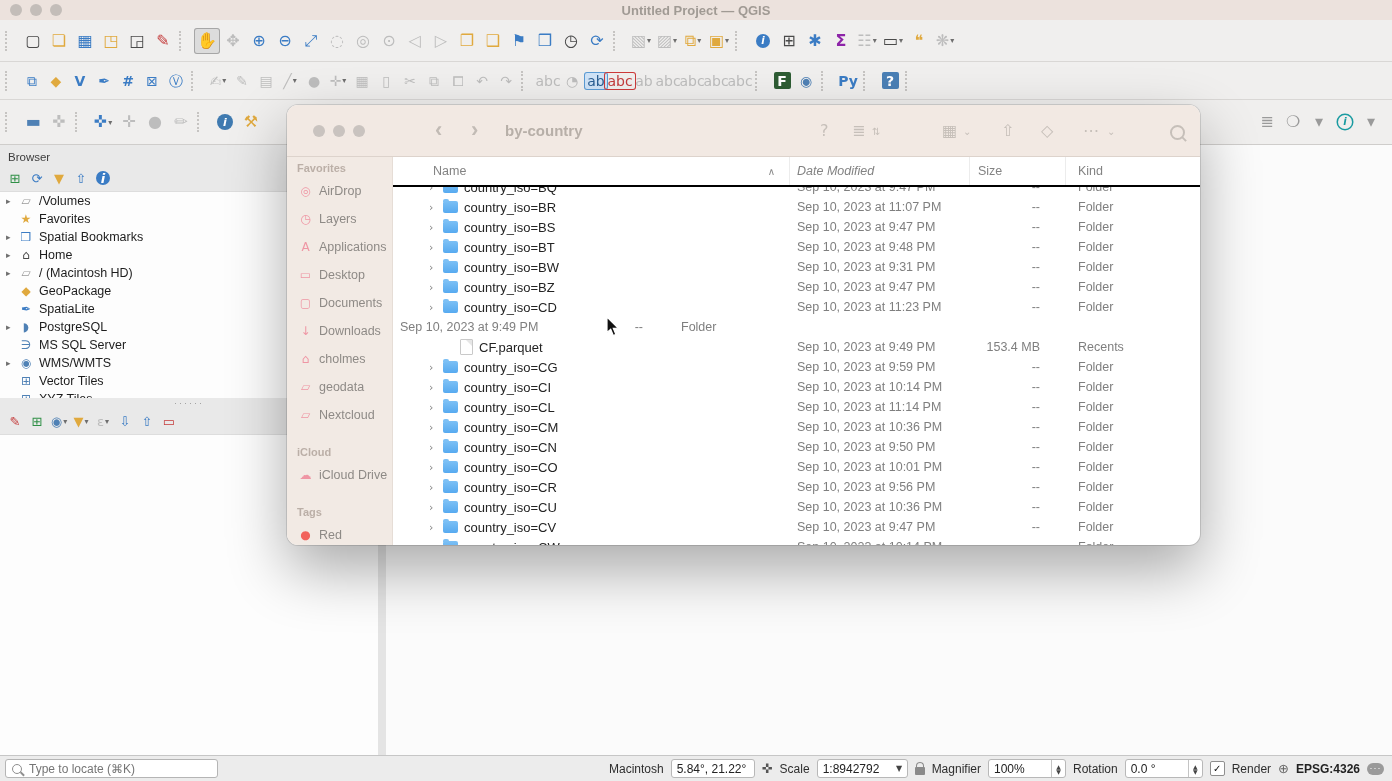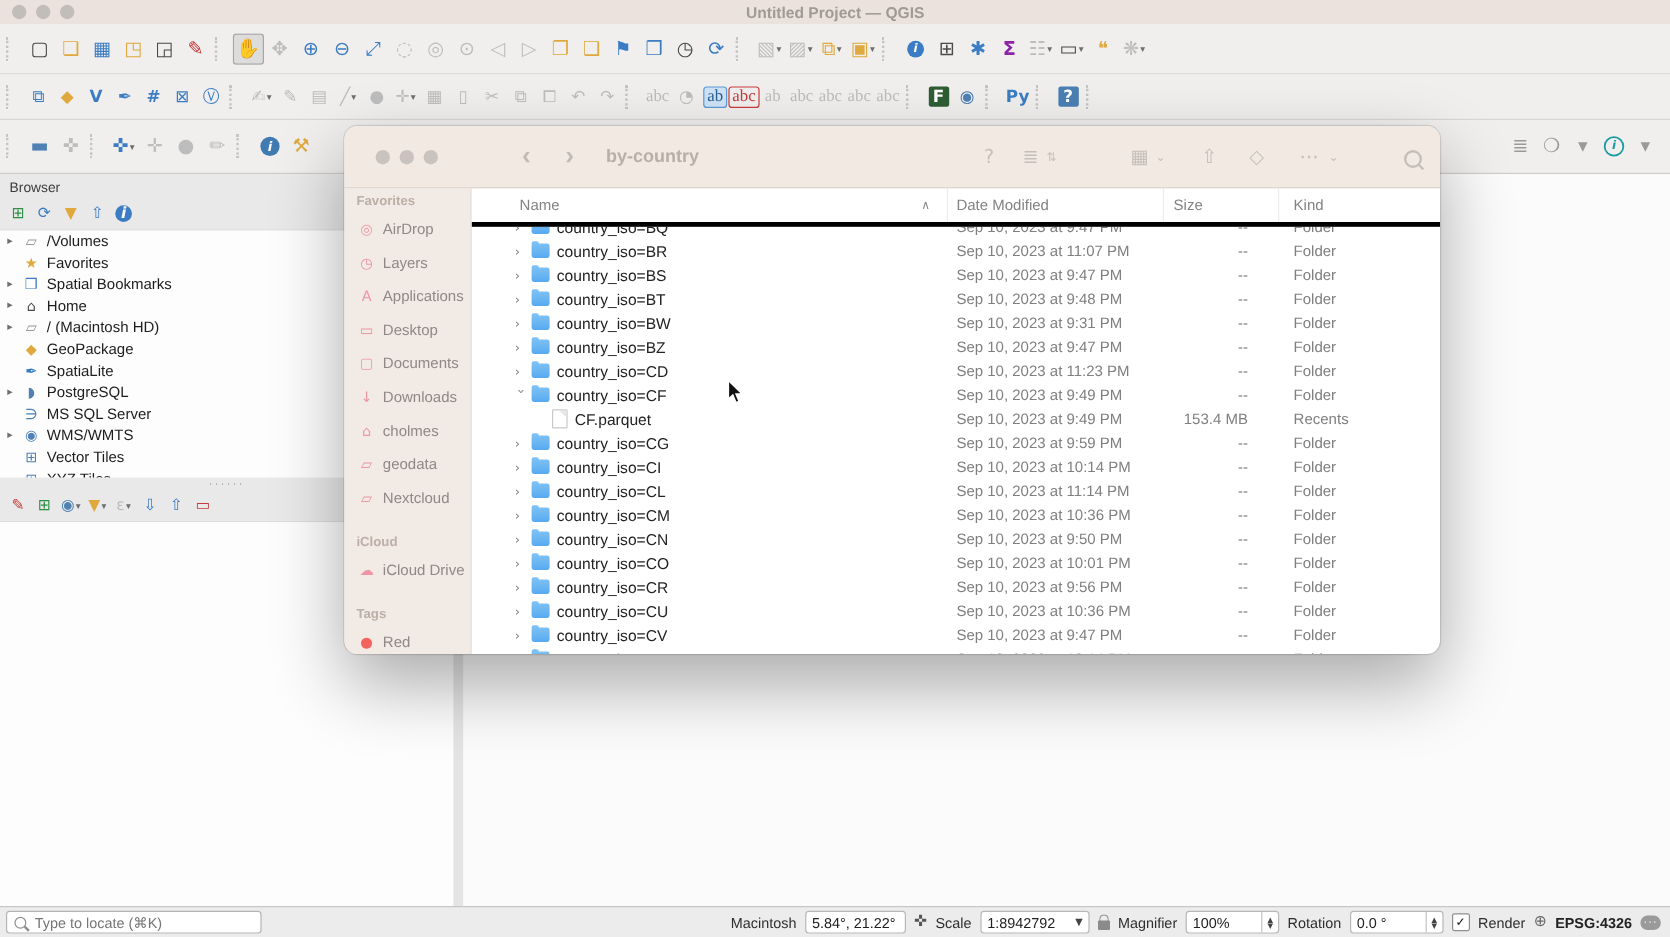--- a/index.html
+++ b/index.html
@@ -24,21 +24,21 @@
   .qicon .g{font-family:"DejaVu Sans",sans-serif;font-size:16px;line-height:1;}
   #tb2 .qicon .g{font-size:14px;}
   .qicon .caret{font-size:8px;color:#6e6e6e;margin-left:1px;font-family:"DejaVu Sans",sans-serif;}
   .qicon .caret:empty{display:none;}
   .sep{width:7px !important;height:20px !important;border-left:2px dotted #c6c4c2;margin:0 6px 0 3px;border-radius:0;}
   .t-blue{color:#3b7cc4;} .t-steel{color:#4f81b5;} .t-yellow{color:#e0a93e;}
   .t-gray{color:#9a9a9a;} .t-dark{color:#4a4a4a;} .t-red{color:#c43b3b;}
   .t-purple{color:#8d24a8;} .t-green{color:#2f8f46;}
   .dis{color:#bdbdbd;}
   .bold .g{font-weight:bold;}
-  .sm .g{font-size:9px;letter-spacing:0;font-family:Liberation Serif, serif;} .sm2 .g{font-size:11px;}
+  .sm .g{font-size:9px;letter-spacing:0;} .sm2 .g{font-size:11px;}
   .active{background:#dcdcdc;box-shadow:inset 0 0 0 1px #a6a6a6;}
   .hl .g{background:#cfe3f7;box-shadow:0 0 0 1px #5a9bd4;border-radius:2px;padding:1px 2px;color:#2a5f93;}
   .out .g{box-shadow:0 0 0 1px #cc3a3a;border-radius:2px;padding:1px 2px;}
   .badge-green .g{background:#2e5d34;color:#fff;font-weight:bold;font-size:12px;border-radius:2px;
      width:17px;height:17px;display:flex;align-items:center;justify-content:center;}
   .badge-blue .g{background:#4a7fb5;color:#fff;font-weight:bold;font-size:12px;border-radius:2px;
      width:17px;height:17px;display:flex;align-items:center;justify-content:center;}
   .badge-steel .g{background:#3f7ab0;color:#fff;font-weight:bold;font-style:italic;font-size:11px;border-radius:50%;
      width:16px;height:16px;display:flex;align-items:center;justify-content:center;}
   .ring-teal .g{color:#1a9ba1;box-shadow:0 0 0 1.5px #1a9ba1;border-radius:50%;width:14px;height:14px;
@@ -104,26 +104,26 @@
   #f-sidebar{position:absolute;left:0;top:52px;bottom:0;width:106px;background:#f2eae4;
     border-right:1px solid #e6ddd6;box-sizing:border-box;padding-top:2px;overflow:hidden;}
   .s-header{height:18px;line-height:18px;padding-left:10px;font-size:11px;font-weight:bold;color:#bbafa7;}
   .s-item{height:28px;display:flex;align-items:center;padding-left:10px;font-size:12.5px;color:#8e8a86;}
   .s-ico{width:17px;margin-right:5px;color:#f096a4;font-size:12px;text-align:center;flex:none;
     font-family:"DejaVu Sans",sans-serif;color:#ef96a4;}
   .tag-red{color:#f2635c !important;}
   .s-gap{height:14px;}
   
   #f-main{position:absolute;left:106px;top:52px;right:0;bottom:0;overflow:hidden;}
-  #f-header{position:relative;z-index:2;height:28px;background:#fff;border-bottom:4px solid #000000;
+  #f-header{position:relative;z-index:2;height:28px;background:#fff;border-bottom:2px solid #000000;
     display:flex;align-items:center;font-size:12.5px;color:#838383;text-align:center;}
   .hc{box-sizing:border-box;height:100%;display:flex;align-items:center;border-right:1px solid #ececec;}
   .hc-name{width:397px;padding-left:40px;}
   .hc-name .sortc{margin-left:auto;margin-right:14px;font-size:10px;color:#8a8a8a;font-family:"DejaVu Sans",sans-serif;}
-  .hc-date{width:180px;padding-left:7px;}
+  .hc-date{width:180px;padding-left:7px;font-style:italic;}
   .hc-size{width:96px;padding-left:8px;}
   .hc-kind{flex:1;padding-left:12px;border-right:none;}
   #f-rows{position:relative;z-index:1;margin-top:-10px;}
   .frow{display:flex;align-items:center;height:20px;font-size:13px;color:#232323;}
   .cell{box-sizing:border-box;flex:none;}
   .cname{width:397px;display:flex;align-items:center;padding-left:36px;}
   .chev{width:14px;font-size:11px;color:#848484;flex:none;font-family:"DejaVu Sans",sans-serif;
     display:inline-block;transform-origin:40% 50%;}
   .chev.exp{transform:rotate(90deg);}
   .ficon{width:15px;height:12px;flex:none;margin-right:6px;position:relative;border-radius:2px;}
@@ -777,25 +777,20 @@
           <div class="cell cname">
             <span class="chev">›</span>
             <span class="ficon folder"></span>
             <span class="fname">country_iso=CD</span>
           </div>
           <div class="cell cdate">Sep 10, 2023 at 11:23 PM</div>
           <div class="cell csize">--</div>
           <div class="cell ckind">Folder</div>
         </div>
           <div class="frow">
-          <div class="cell cname">
-            <span class="chev exp">›</span>
-            <span class="ficon folder"></span>
-            <span class="fname">country_iso=CF</span>
-          </div>
           <div class="cell cdate">Sep 10, 2023 at 9:49 PM</div>
           <div class="cell csize">--</div>
           <div class="cell ckind">Folder</div>
         </div>
           <div class="frow child">
           <div class="cell cname">
             <span class="chev"></span>
             <span class="ficon file"></span>
             <span class="fname">CF.parquet</span>
           </div>

